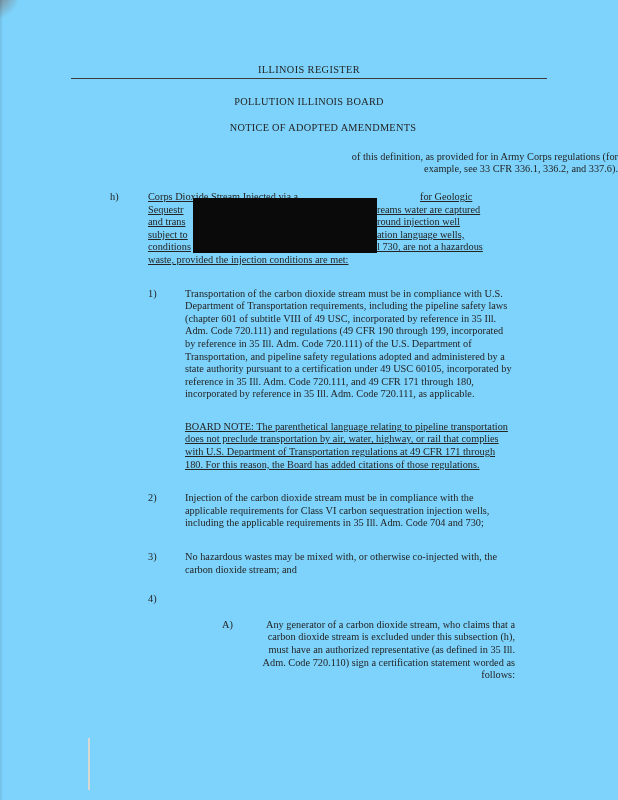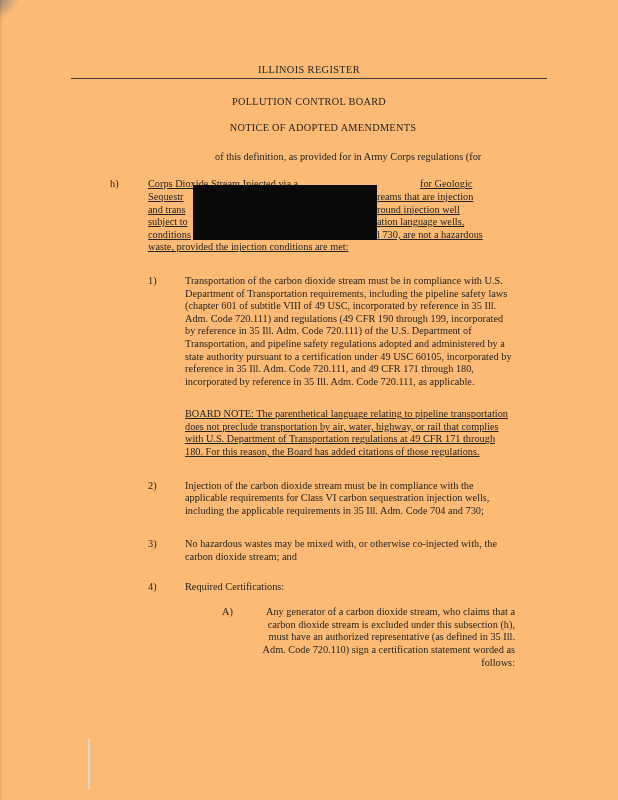--- a/index.html
+++ b/index.html
@@ -2,40 +2,40 @@
 <html><head>
 <meta charset="utf-8">
 <style>
   html,body{margin:0;padding:0;}
   body{
     width:618px;height:800px;background:#e9e9e6;
     font-family:"Liberation Serif", serif;
   }
   .page{
     position:relative;width:618px;height:800px;overflow:hidden;
-    background:#fdba74;color:#242424;
+    background:#7dd3fc;color:#242424;
     font-size:10.3px;line-height:12.6px;
     padding-top:64px;box-sizing:border-box;
   }
   
   .artifact-corner{position:absolute;top:-9px;left:-9px;width:34px;height:28px;
     background:radial-gradient(circle at 0 0,#2f2f2f 0%,#7e7e7e 38%,transparent 68%);opacity:.55;}
   .artifact-edge{position:absolute;left:0;top:0;width:3px;height:100%;
     background:linear-gradient(to right,rgba(0,0,0,.10),transparent);}
   .artifact-scratch{position:absolute;left:88px;top:738px;width:2px;height:52px;background:#d8d8d2;}
 
   
   .register-rule{margin:0 71px;text-align:center;border-bottom:1px solid #3a3a3a;padding-bottom:1px;}
   .register-title{letter-spacing:.4px;}
   .center-title{text-align:center;letter-spacing:.3px;}
   .board-title{margin-top:17px;}
   .notice-title{margin-top:14px;padding-left:28px;}
 
   
-  .intro{margin:16px 0 0 215px;}
+  .intro{margin:16px 0 0 215px;text-align:right;}
   .intro-line{white-space:nowrap;}
 
   
   .para{display:flex;}
   .lbl{flex:none;}
   .level-h{margin-top:15px;margin-left:110px;}
   .level-h .lbl{width:38px;}
   .level-h .txt{width:362px;}
   .level-1{margin-top:21px;margin-left:148px;}
   .level-1 .lbl{width:37px;}
@@ -60,37 +60,38 @@
 
 <div class="page">
 
   <div class="artifact-corner"></div>
   <div class="artifact-edge"></div>
   <div class="artifact-scratch"></div>
 
   <div class="register-rule">
     <span class="register-title">ILLINOIS REGISTER</span>
   </div>
-  <div class="center-title board-title">POLLUTION CONTROL BOARD</div>
+  <div class="center-title board-title">POLLUTION ILLINOIS BOARD</div>
   <div class="center-title notice-title">NOTICE OF ADOPTED AMENDMENTS</div>
 
   <div class="intro">
     <div class="intro-line">of this definition, as provided for in Army Corps regulations (for</div>
+    <div class="intro-line">example, see 33 CFR 336.1, 336.2, and 337.6).</div>
   </div>
 
   <div class="para level-h">
     <div class="lbl">h)</div>
     <div class="txt redacted-wrap">
       <div class="rline">
         <span class="u">Corps Dioxide Stream Injected via a</span>
         <span class="rfrag rf1 u">for Geologic</span>
       </div>
       <div class="rline">
         <span class="u">Sequestr</span>
-        <span class="rfrag rf2 u">reams that are injection</span>
+        <span class="rfrag rf2 u">reams water are captured</span>
       </div>
       <div class="rline">
         <span class="u">and trans</span>
         <span class="rfrag rf3 u">round injection well</span>
       </div>
       <div class="rline">
         <span class="u">subject to</span>
         <span class="rfrag rf4 u">ation language wells,</span>
       </div>
       <div class="rline">
@@ -116,21 +117,20 @@
     <div class="txt">Injection of the carbon dioxide stream must be in compliance with the applicable requirements for Class VI carbon sequestration injection wells, including the applicable requirements in 35 Ill. Adm. Code 704 and 730;</div>
   </div>
 
   <div class="para level-1">
     <div class="lbl">3)</div>
     <div class="txt">No hazardous wastes may be mixed with, or otherwise co-injected with, the carbon dioxide stream; and</div>
   </div>
 
   <div class="para level-1 mt17">
     <div class="lbl">4)</div>
-    <div class="txt">Required Certifications:</div>
   </div>
 
   <div class="para level-A">
     <div class="lbl">A)</div>
     <div class="txt">Any generator of a carbon dioxide stream, who claims that a carbon dioxide stream is excluded under this subsection (h), must have an authorized representative (as defined in 35 Ill. Adm. Code 720.110) sign a certification statement worded as follows:</div>
   </div>
 
 </div>
 
 </body></html>

